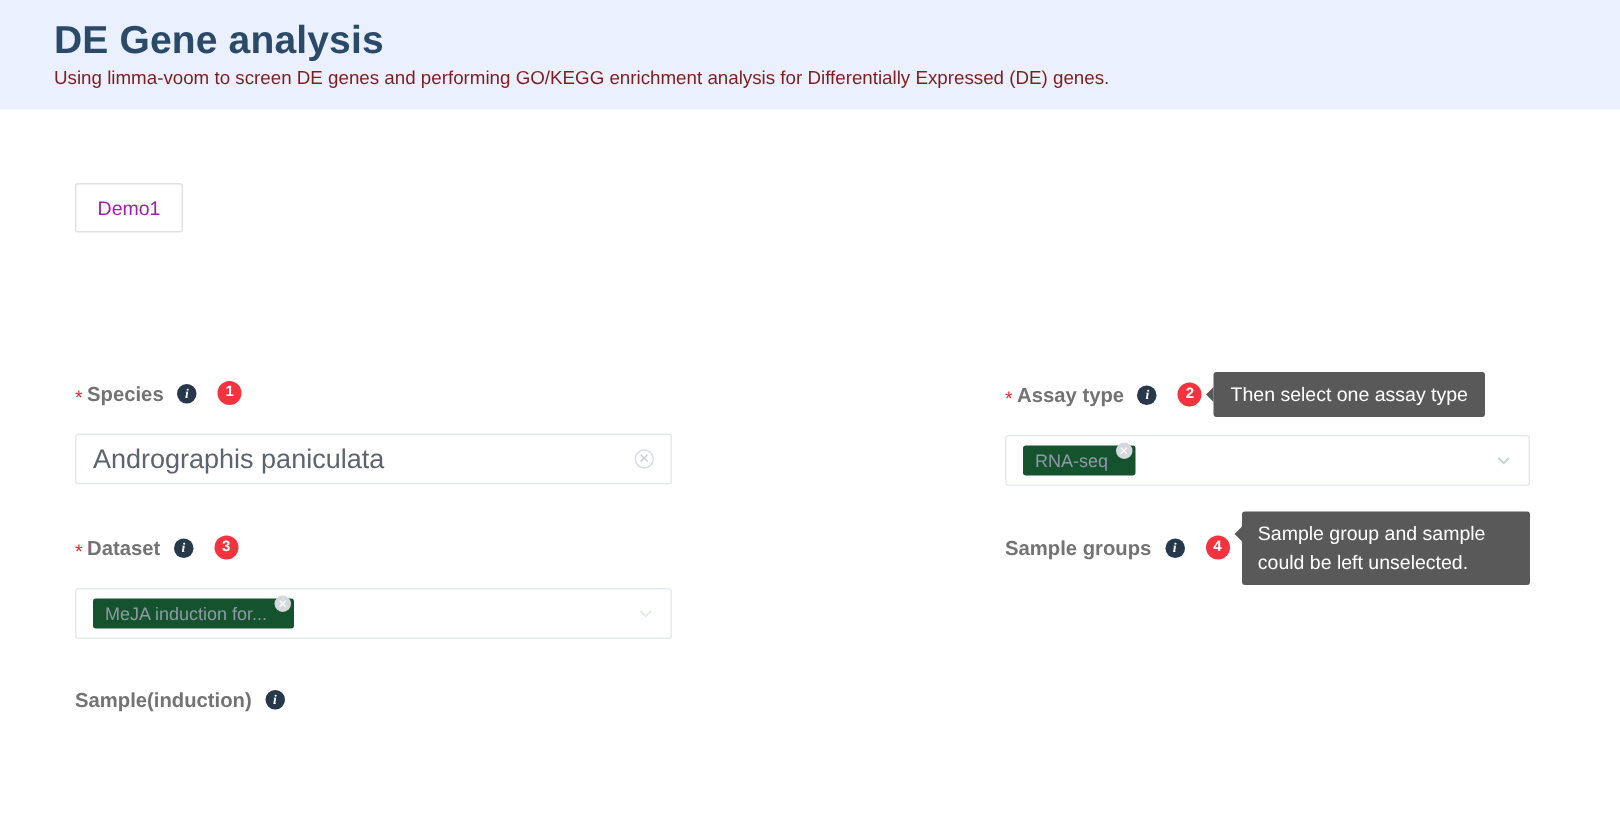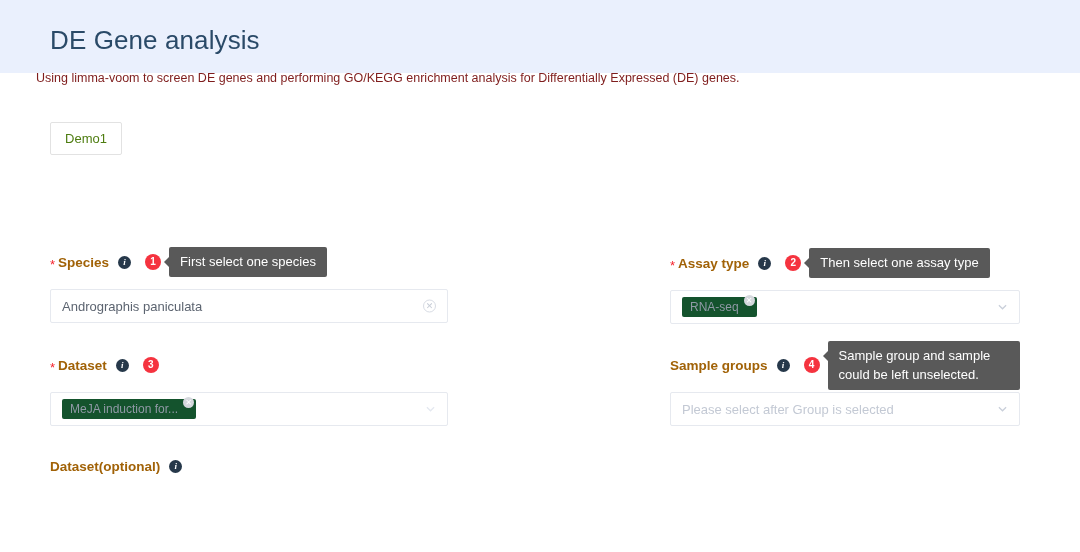--- a/index.html
+++ b/index.html
@@ -19,24 +19,24 @@
 
   
   .page-header {
     background: #eaf0fd;
     height: 73px;
     padding: 10px 0 0 36px;
     width: 100%;
   }
   .page-title {
     font-size: 26px;
-    font-weight: 400;
+    font-weight: 700;
     color: #2a4a68;
     line-height: 32px;
-    margin: 14px;
+    margin: 0;
     letter-spacing: .1px;
   }
   .page-subtitle {
     font-size: 12.5px;
     color: #7f1d1d;
     line-height: 16px;
     margin-top: 2px;
   }
 
   
@@ -46,21 +46,21 @@
   }
 
   .demo-btn {
     position: absolute;
     left: 50px;
     top: 49px;
     width: 72px;
     height: 33px;
     border: 1px solid #e2e2e2;
     background: #ffffff;
-    color: #4d7c0f;
+    color: #a21caf;
     font-size: 13px;
     font-family: "Liberation Sans", sans-serif;
     border-radius: 2px;
     line-height: 31px;
     text-align: center;
     cursor: pointer;
     padding: 0;
   }
 
   .field {
@@ -80,21 +80,21 @@
     color: #f5222d;
     font-size: 13px;
     margin-right: 3px;
     line-height: 10px;
     position: relative;
     top: 3px;
   }
   .label-text {
     font-size: 13.5px;
     font-weight: bold;
-    color: #a16207;
+    color: #737373;
   }
   .info-icon {
     display: inline-block;
     width: 13px;
     height: 13px;
     border-radius: 50%;
     background: #26384a;
     color: #ffffff;
     font-size: 9px;
     font-style: italic;
@@ -153,21 +153,21 @@
     border: 1px solid #e6e9ef;
     background: #ffffff;
     border-radius: 2px;
     display: flex;
     align-items: center;
     padding: 0 11px;
     position: relative;
     cursor: pointer;
   }
   .control-value {
-    font-size: 13px;
+    font-size: 18px;
     color: #5c6470;
   }
   .control-placeholder {
     font-size: 13px;
     color: #c3c9d4;
   }
   .clear-circle {
     position: absolute;
     right: 11px;
     top: 50%;
@@ -231,21 +231,20 @@
 <div class="form-body">
 
   <button class="demo-btn">Demo1</button>
 
   <div class="field field-col-left" style="top:180px;">
     <div class="field-label-row">
       <span class="req-star">*</span>
       <span class="label-text">Species</span>
       <span class="info-icon">i</span>
       <span class="step-badge">1</span>
-      <span class="tooltip">First select one species</span>
     </div>
     <div class="control">
       <span class="control-value">Andrographis paniculata</span>
       <span class="clear-circle">✕</span>
     </div>
   </div>
 
   <div class="field field-col-left" style="top:283px;">
     <div class="field-label-row">
       <span class="req-star">*</span>
@@ -261,21 +260,21 @@
       <span class="chevron">
         <svg width="9" height="9" viewBox="0 0 10 10">
             <path d="M1 3 L5 7 L9 3" stroke="#e4e8f0" stroke-width="1.4" fill="none"></path>
           </svg>
       </span>
     </div>
   </div>
 
   <div class="field field-col-left" style="top:384px;">
     <div class="field-label-row">
-      <span class="label-text">Dataset(optional)</span>
+      <span class="label-text">Sample(induction)</span>
       <span class="info-icon">i</span>
     </div>
   </div>
 
   <div class="field field-col-right" style="top:181px;">
     <div class="field-label-row">
       <span class="req-star">*</span>
       <span class="label-text">Assay type</span>
       <span class="info-icon">i</span>
       <span class="step-badge">2</span>
@@ -294,23 +293,15 @@
     </div>
   </div>
 
   <div class="field field-col-right" style="top:283px;">
     <div class="field-label-row">
       <span class="label-text">Sample groups</span>
       <span class="info-icon">i</span>
       <span class="step-badge">4</span>
       <span class="tooltip wrap">Sample group and sample could be left unselected.</span>
     </div>
-    <div class="control">
-      <span class="control-placeholder">Please select after Group is selected</span>
-      <span class="chevron">
-        <svg width="9" height="9" viewBox="0 0 10 10">
-            <path d="M1 3 L5 7 L9 3" stroke="#c9cfda" stroke-width="1.4" fill="none"></path>
-          </svg>
-      </span>
-    </div>
   </div>
 
 </div>
 
 </body></html>

